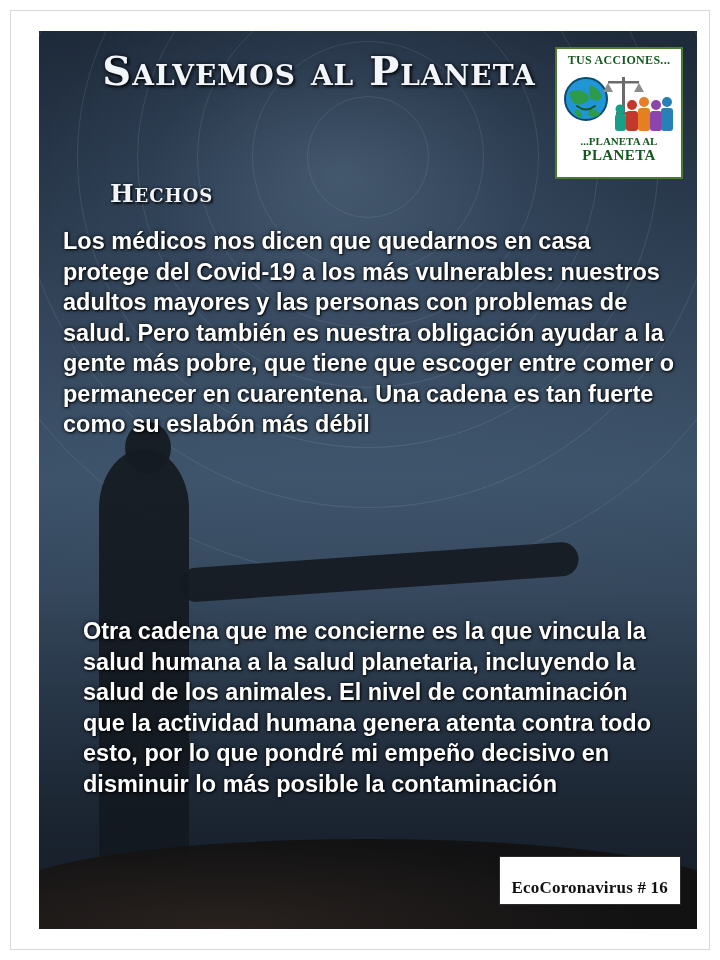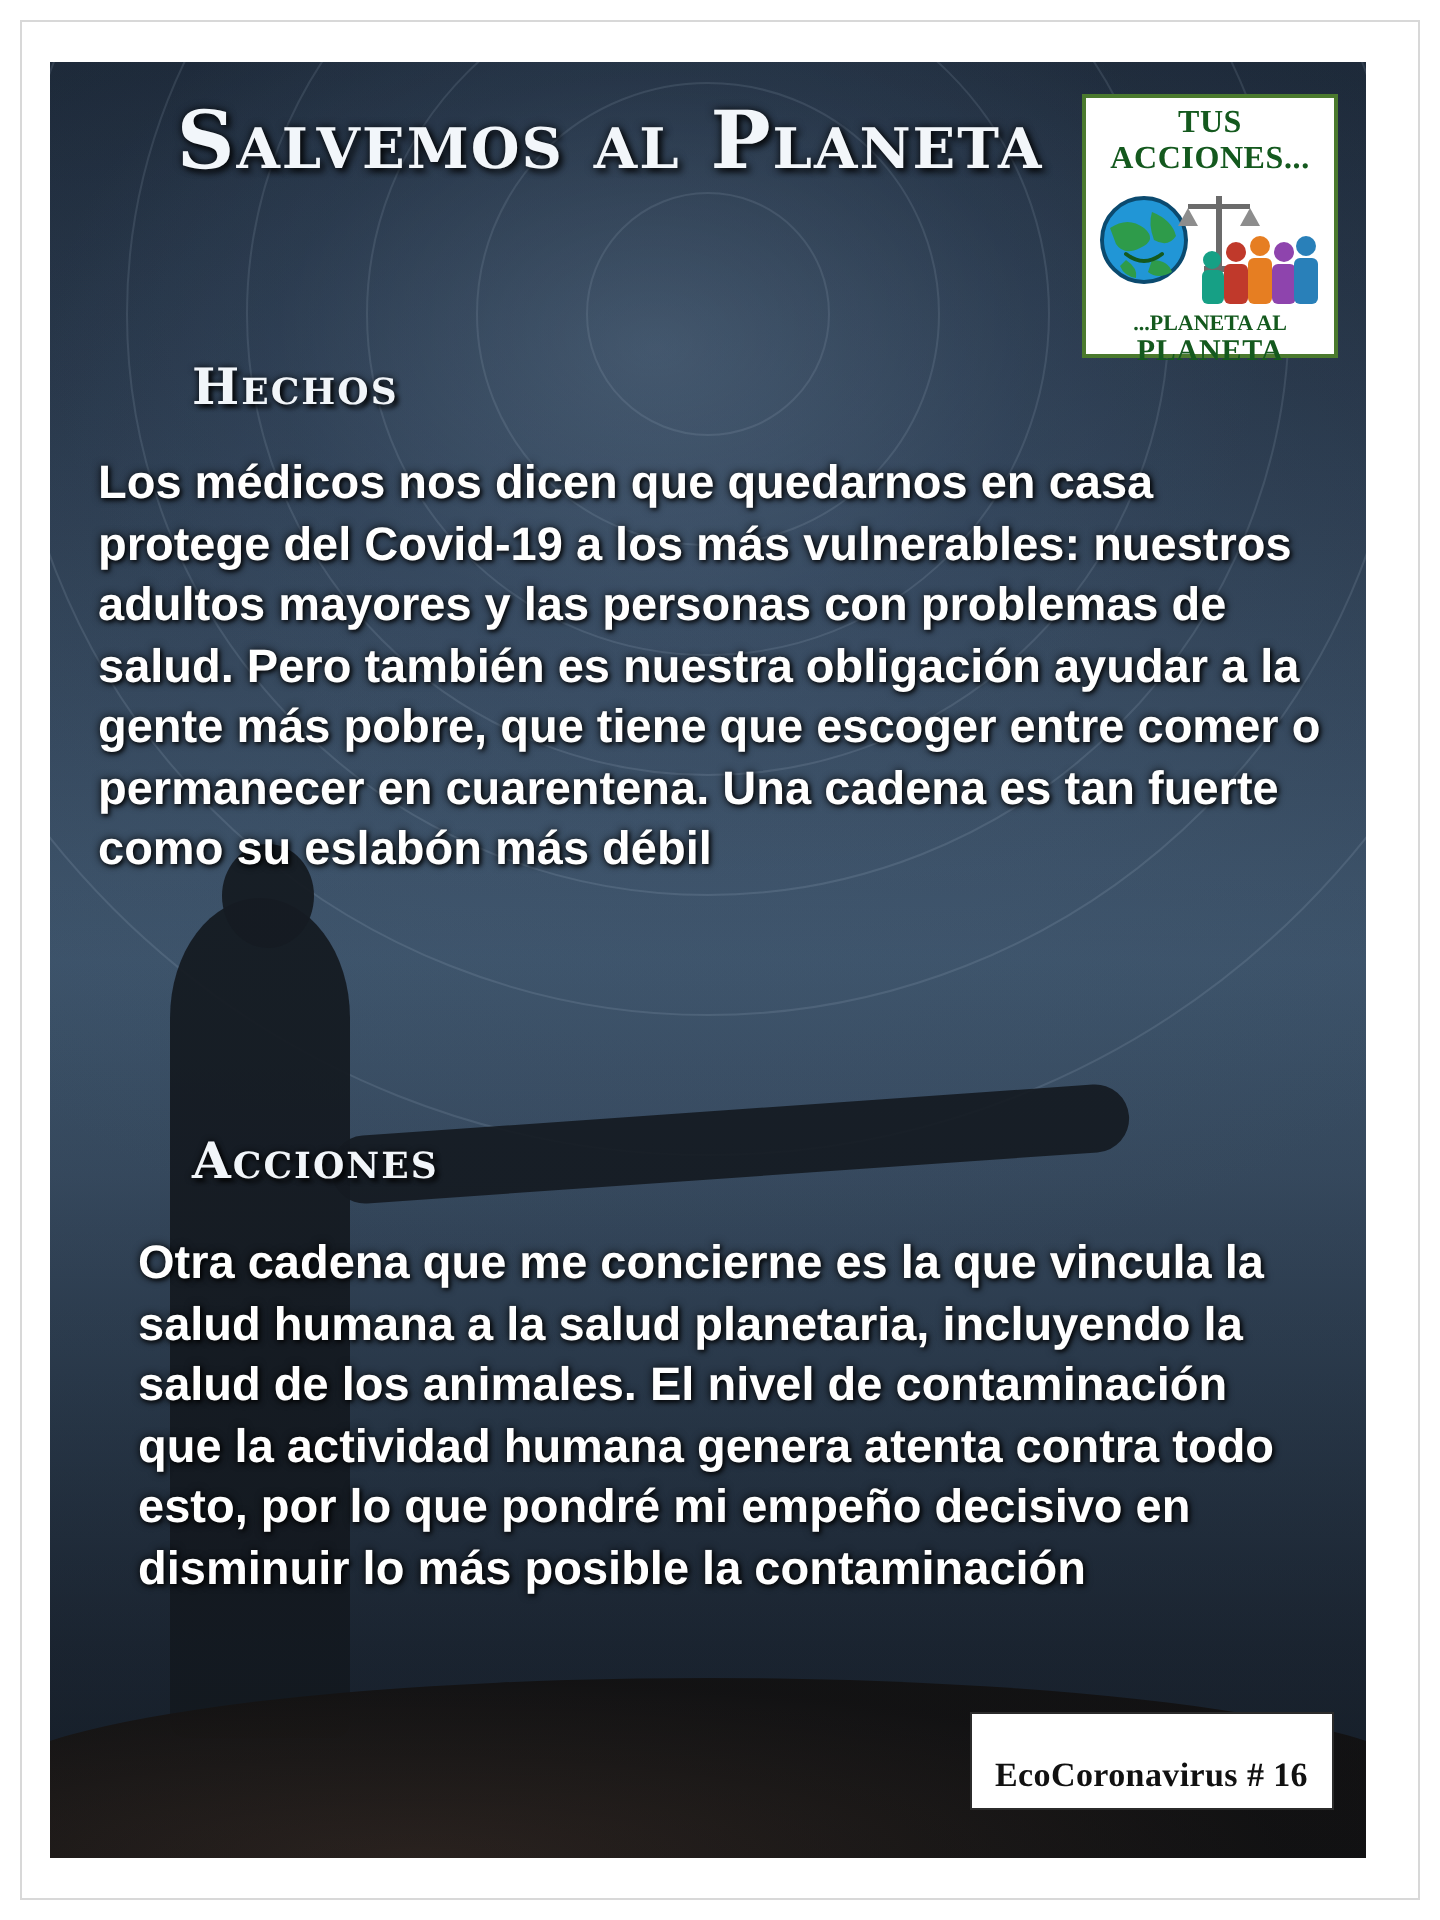--- a/index.html
+++ b/index.html
@@ -28,21 +28,21 @@
     top: 10px;
     right: 10px;
     bottom: 10px;
     border: 1px solid #d8d8d8;
     box-sizing: border-box;
   }
 
   
   .poster {
     position: absolute;
-    left: 19px;
+    left: 33px;
     top: 25px;
     width: 670px;
     height: 910px;
     box-sizing: border-box;
     border: 6px solid #ffffff;
     overflow: hidden;
     background: #701a75;
   }
 
   
@@ -158,21 +158,21 @@
     height: 132px;
     background: #ffffff;
     border: 2px solid #4b7a2e;
     box-sizing: border-box;
     text-align: center;
     padding-top: 4px;
   }
   .logo-top-text {
     font-family: "Liberation Serif", serif;
     font-weight: 700;
-    font-size: 16px;
+    font-size: 12px;
     color: #14591e;
     letter-spacing: 0.3px;
   }
   .logo-art {
     position: relative;
     width: 118px;
     height: 66px;
     margin: 1px auto 0;
   }
   .logo-bottom-text1 {
@@ -304,19 +304,18 @@
             </g>
           </svg>
         </div>
         <div class="logo-bottom-text1">...PLANETA AL</div>
         <div class="logo-bottom-text2">PLANETA</div>
       </div>
 
       <div class="section-heading" id="heading-hechos">Hechos</div>
       <div class="body-text" id="text-hechos">Los médicos nos dicen que quedarnos en casa protege del Covid-19 a los más vulnerables: nuestros adultos mayores y las personas con problemas de salud. Pero también es nuestra obligación ayudar a la gente más pobre, que tiene que escoger entre comer o permanecer en cuarentena. Una cadena es tan fuerte como su eslabón más débil</div>
 
-      <div class="section-heading" id="heading-acciones">Acciones</div>
       <div class="body-text" id="text-acciones">Otra cadena que me concierne es la que vincula la salud humana a la salud planetaria, incluyendo la salud de los animales. El nivel de contaminación que la actividad humana genera atenta contra todo esto, por lo que pondré mi empeño decisivo en disminuir lo más posible la contaminación</div>
 
       <div class="footer-badge">EcoCoronavirus # 16</div>
     </div>
   </div>
 </div>
 
 </body></html>

